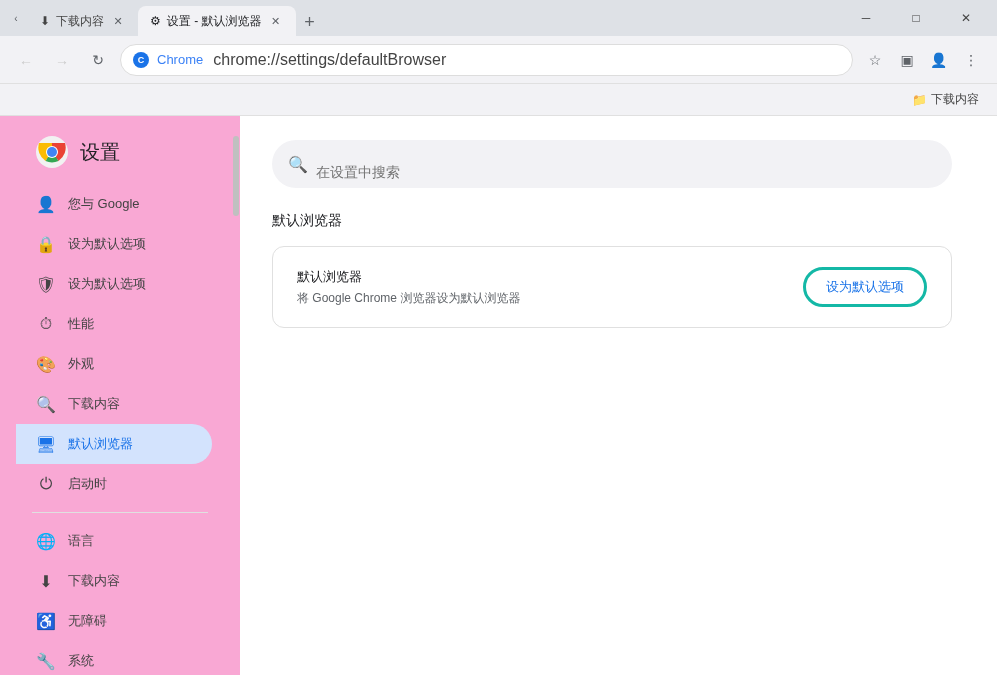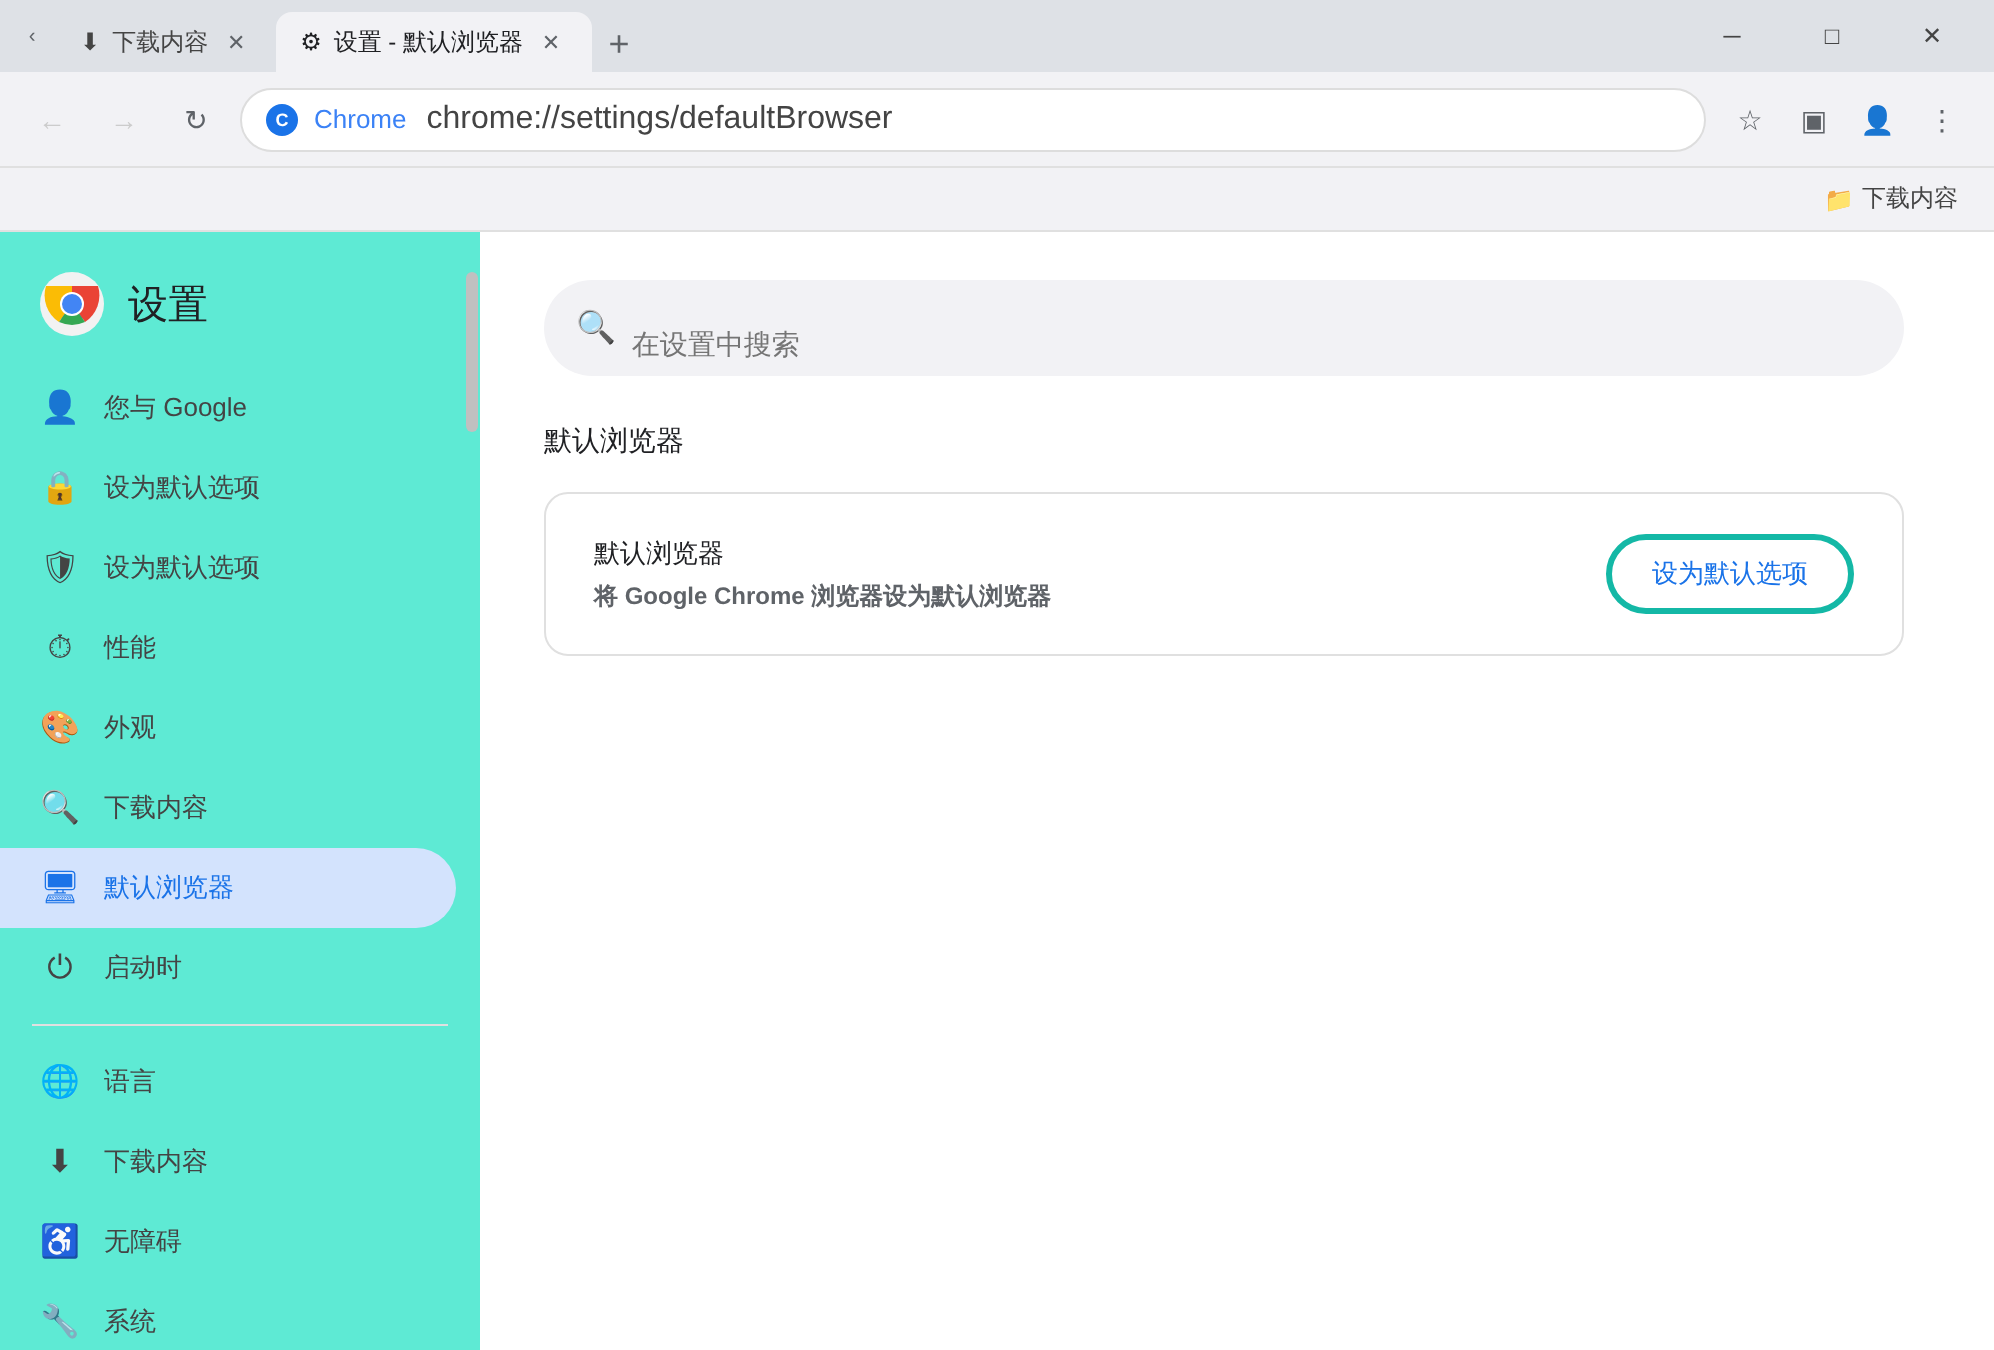--- a/index.html
+++ b/index.html
@@ -180,24 +180,24 @@
       font-size: 12px;
       color: #444;
       cursor: pointer;
       padding: 4px 6px;
       border-radius: 4px;
     }
 
     
     .sidebar {
       width: 240px;
-      background: #5eead4;
+      background: #f9a8d4;
       overflow-y: auto;
       flex-shrink: 0;
-      padding: 8px 0;
+      padding: 8px 16px;
       position: relative;
     }
     .sidebar::-webkit-scrollbar { width: 6px; }
     .sidebar::-webkit-scrollbar-track { background: transparent; }
     .sidebar::-webkit-scrollbar-thumb { background: #c0c0c0; border-radius: 3px; }
 
     .sidebar-logo {
       display: flex;
       align-items: center;
       gap: 12px;
@@ -311,21 +311,20 @@
     }
     .settings-card-info h3 {
       font-size: 13px;
       font-weight: 500;
       color: #202124;
       margin-bottom: 4px;
     }
     .settings-card-info p {
       font-size: 12px;
       color: #5f6368;
-      font-weight: bold;
     }
     .set-default-btn {
       background: #fff;
       border: 3px solid #14b8a6;
       border-radius: 20px;
       padding: 8px 20px;
       font-size: 13px;
       color: #1a73e8;
       cursor: pointer;
       font-family: inherit;

